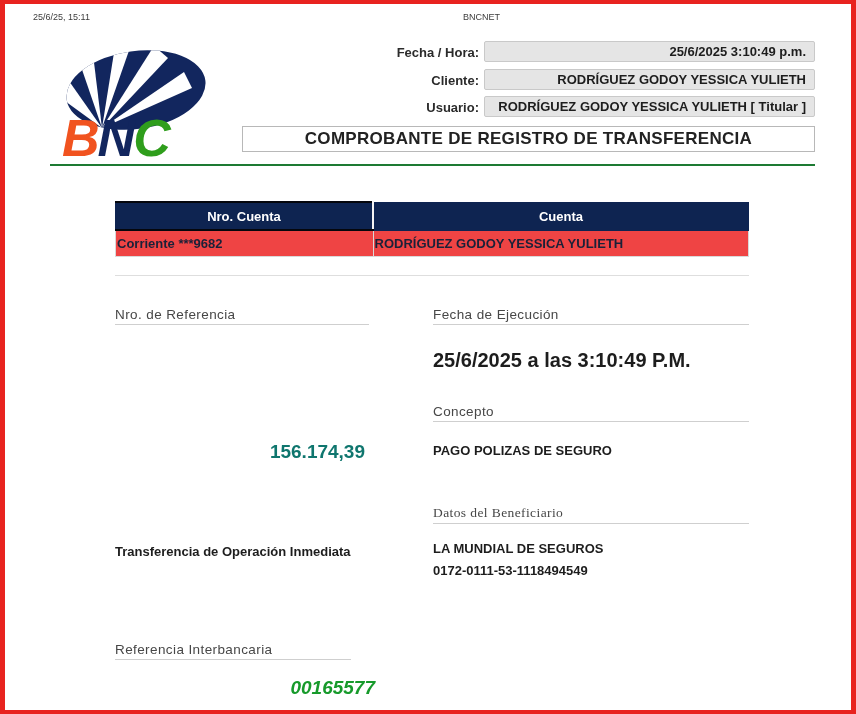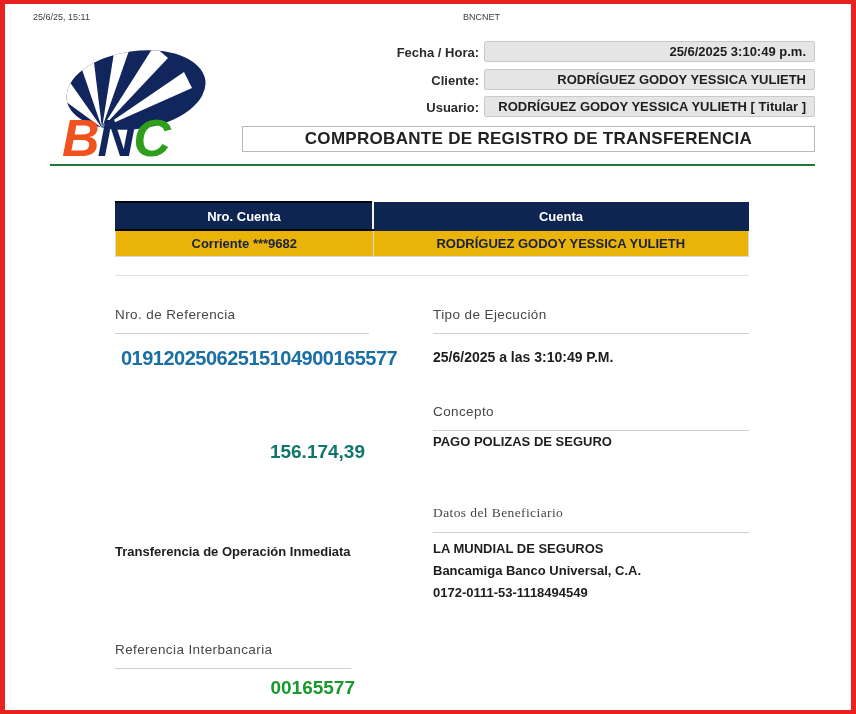--- a/index.html
+++ b/index.html
@@ -52,33 +52,33 @@
     height:24px;text-align:center;
     border:1px solid #0e2451;
   }
   .acct th.first{
     width:254px;
     border-top:2px solid #05070d;
     border-bottom:2px solid #05070d;
     border-right:2px solid #f4f4f4;
   }
   .acct td{
-    background:#eab308;color:#1a2138;
+    background:#ef4444;color:#1a2138;
     font-size:13px;font-weight:bold;
-    height:23px;text-align:center;
+    height:23px;
     border:1px solid #d9d9d9;
   }
   .soft-rule{left:110px;top:271px;width:634px;height:1px;background:#dedede;}
   
   .lbl{
     font-size:13.5px;color:#474747;letter-spacing:.4px;
-    padding-bottom:11px;border-bottom:1px solid #cfcfcf;
+    padding-bottom:2px;border-bottom:1px solid #cfcfcf;
   }
   .val-strong{font-size:13px;font-weight:bold;color:#1d1d1d;}
-  .val-md{font-size:14px;font-weight:bold;color:#1d1d1d;}
+  .val-md{font-size:20px;font-weight:bold;color:#1d1d1d;}
   .val-ref{
     font-size:20px;font-weight:bold;color:#1a6fa5;letter-spacing:-0.5px;
   }
   .val-amount{
     width:250px;text-align:right;
     font-size:19px;font-weight:bold;color:#0f766e;
   }
   .val-green{
     width:250px;text-align:right;
     font-size:19px;font-weight:bold;color:#179a2b;
@@ -136,32 +136,30 @@
       <tr>
         <td>Corriente ***9682</td>
         <td>RODRÍGUEZ GODOY YESSICA YULIETH</td>
       </tr>
     </tbody>
   </table>
 
   <div class="abs soft-rule"></div>
 
   <div class="abs lbl" style="left:110px;top:303px;width:254px;">Nro. de Referencia</div>
-  <div class="abs lbl" style="left:428px;top:303px;width:316px;">Tipo de Ejecución</div>
-  <div class="abs val-ref" style="left:116px;top:343px;">01912025062515104900165577</div>
+  <div class="abs lbl" style="left:428px;top:303px;width:316px;">Fecha de Ejecución</div>
   <div class="abs val-md" style="left:428px;top:345px;">25/6/2025 a las 3:10:49 P.M.</div>
 
   <div class="abs lbl" style="left:428px;top:400px;width:316px;">Concepto</div>
   <div class="abs val-amount" style="left:110px;top:437px;">156.174,39</div>
-  <div class="abs val-strong" style="left:428px;top:430px;">PAGO POLIZAS DE SEGURO</div>
+  <div class="abs val-strong" style="left:428px;top:439px;">PAGO POLIZAS DE SEGURO</div>
 
   <div class="abs lbl" style="left:428px;top:501px;width:316px;font-family:Liberation Serif, serif;">Datos del Beneficiario</div>
   <div class="abs val-strong" style="left:110px;top:540px;width:300px;">Transferencia de Operación Inmediata</div>
   <div class="abs val-strong benef-lines" style="left:428px;top:534px;width:316px;">
     <div>LA MUNDIAL DE SEGUROS</div>
-    <div>Bancamiga Banco Universal, C.A.</div>
     <div>0172-0111-53-1118494549</div>
   </div>
 
   <div class="abs lbl" style="left:110px;top:638px;width:236px;">Referencia Interbancaria</div>
-  <div class="abs val-green" style="left:100px;top:673px;">00165577</div>
+  <div class="abs val-green" style="left:120px;top:673px;font-style:italic;">00165577</div>
 
 </div>
 
 </body></html>

